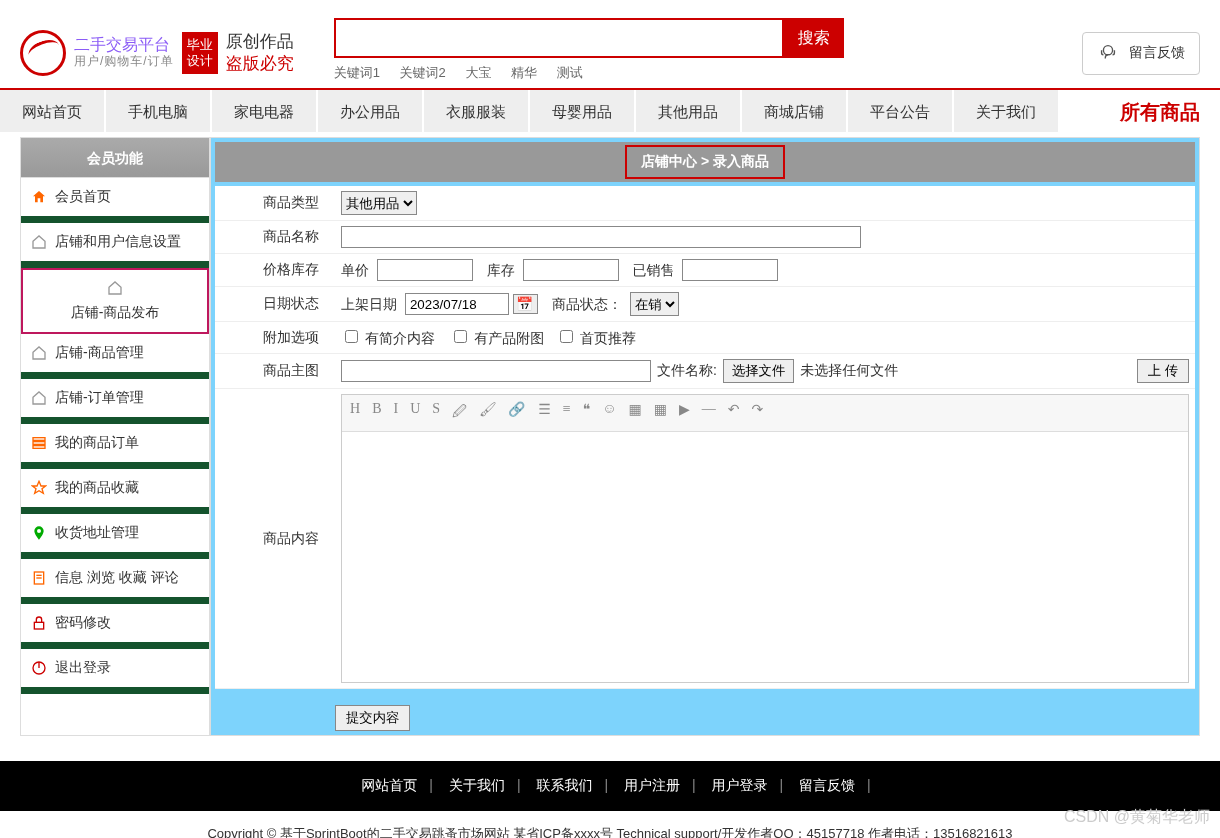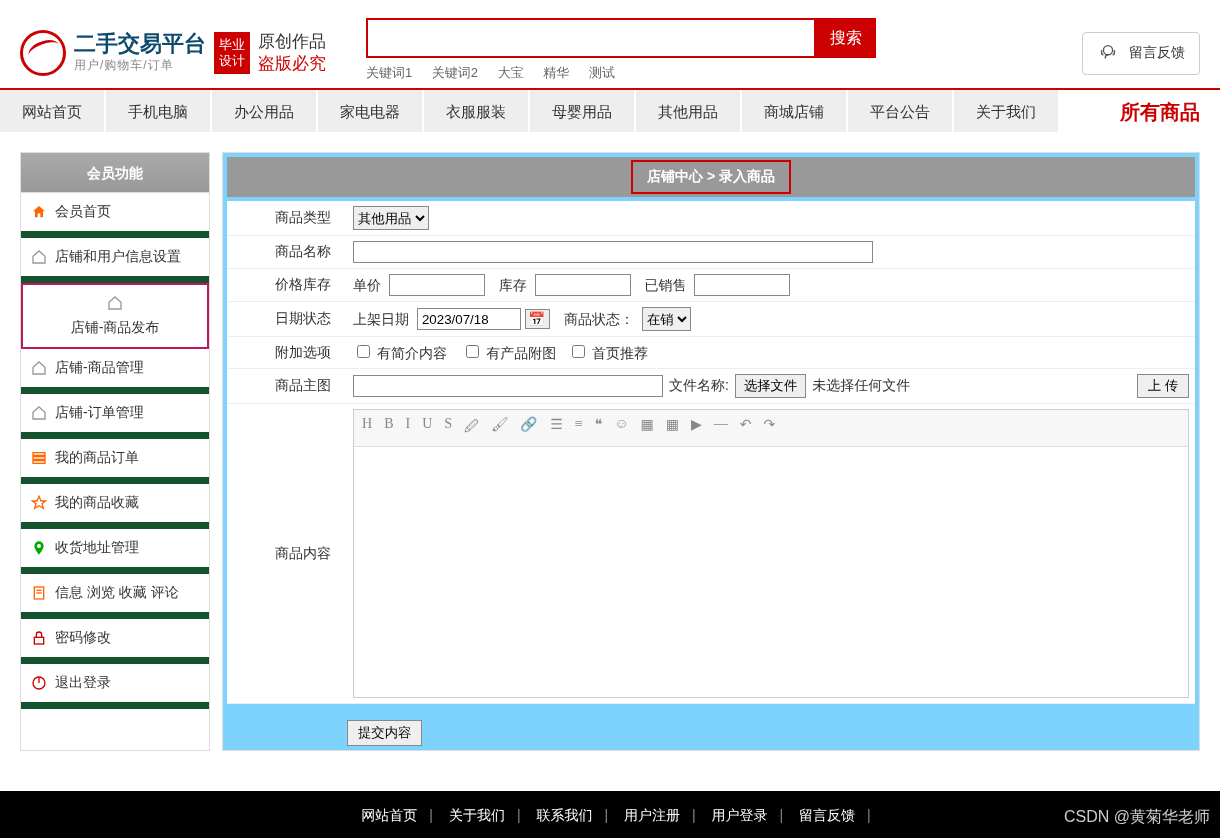--- a/index.html
+++ b/index.html
@@ -1,37 +1,37 @@
 <!DOCTYPE html>
 <html><head>
 <meta charset="utf-8">
 <style>
 * { box-sizing: border-box; }
 body { margin: 0; font-family: "Microsoft YaHei", Arial, sans-serif; font-size: 14px; color: #333; background: #fff; }
 .header { display: flex; align-items: center; padding: 18px 20px 0; }
 .logo-circle { width: 46px; height: 46px; border: 3px solid #c00; border-radius: 50%; position: relative; margin-right: 8px; }
 .logo-circle::before { content: ''; position: absolute; width: 32px; height: 16px; border-top: 3px solid #c00; border-radius: 50% 50% 0 0; top: 8px; left: 5px; transform: rotate(-20deg); }
 .logo-text { }
-.logo-title { font-size: 22px; font-weight: bold; color: #0c4a6e; line-height: 1.1; }
+.logo-title { font-size: 16px; font-weight: normal; color: #8b5cf6; line-height: 1.1; }
 .logo-sub { font-size: 12px; color: #888; letter-spacing: 1px; }
 .badge { background: #c00; color: #fff; padding: 5px; width: 36px; text-align: center; font-size: 13px; line-height: 1.2; margin: 0 8px; }
 .slogan { font-family: cursive; font-size: 17px; line-height: 1.3; }
 .slogan .l2 { color: #c00; }
 .search-wrap { margin-left: 40px; }
 .search-box { display: flex; justify-content: space-between; }
 .search-input { width: 450px; height: 40px; border: 2px solid #c00; padding: 0 8px; outline: none; }
 .search-btn { width: 60px; height: 40px; background: #c00; color: #fff; border: none; font-size: 16px; cursor: pointer; }
 .keywords { padding: 6px 0; font-size: 13px; color: #666; }
 .keywords span { margin-right: 16px; cursor: pointer; }
 .feedback { margin-left: auto; border: 1px solid #ccc; border-radius: 4px; padding: 8px 14px; display: flex; align-items: center; gap: 10px; cursor: pointer; }
 .feedback svg { width: 22px; height: 22px; }
 .nav { display: flex; align-items: stretch; border-top: 2px solid #c00; height: 44px; }
 .nav-item { padding: 0 22px; line-height: 44px; background: #eee; margin-right: 2px; cursor: pointer; font-size: 15px; }
 .nav-right { margin-left: auto; color: #c00; font-size: 20px; font-weight: bold; line-height: 44px; padding-right: 20px; }
-.main { display: flex; padding: 20px 20px; gap: 12px; }
+.main { display: flex; padding: 5px 20px; gap: 0; }
 .sidebar { width: 190px; border: 1px solid #ddd; }
 .sb-head { background: linear-gradient(#aaa,#999); color: #fff; text-align: center; font-weight: bold; height: 40px; line-height: 40px; border-bottom: 1px solid #ddd; }
 .sb-item { display: flex; align-items: center; gap: 8px; padding: 10px 10px; border-bottom: 7px solid #14532d; cursor: pointer; font-size: 14px; }
 .sb-item.active { border: 2px solid #be185d; flex-direction: column; }
 .sb-icon { width: 16px; height: 16px; display: inline-flex; align-items: center; justify-content: center; }
 .content { flex: 1; border: 1px solid #ddd; background: #7dd3fc; padding: 4px; }
 .crumb { background: #999; height: 40px; display: flex; align-items: center; justify-content: center; color: #fff; font-weight: bold; }
 .crumb-inner { border: 2px solid #c00; padding: 6px 14px; }
 .form-table { width: 100%; background: #fff; border-collapse: collapse; margin-top: 4px; }
 .form-table td { padding: 5px 6px; border-bottom: 1px solid #eee; vertical-align: middle; font-size: 14px; }
@@ -93,22 +93,22 @@
           <path d="M5 10v3a2 2 0 002 2h0M19 10v3a2 2 0 01-2 2h0M12 15c-3 0-3 4-3 4"></path>
         </svg>
     </span>
     <span>留言反馈</span>
   </div>
 </div>
 
 <div class="nav">
   <div class="nav-item">网站首页</div>
   <div class="nav-item">手机电脑</div>
+  <div class="nav-item">家电电器</div>
   <div class="nav-item">办公用品</div>
-  <div class="nav-item">家电电器</div>
   <div class="nav-item">衣服服装</div>
   <div class="nav-item">母婴用品</div>
   <div class="nav-item">其他用品</div>
   <div class="nav-item">商城店铺</div>
   <div class="nav-item">平台公告</div>
   <div class="nav-item">关于我们</div>
   <div class="nav-right">所有商品</div>
 </div>
 
 <div class="main">

